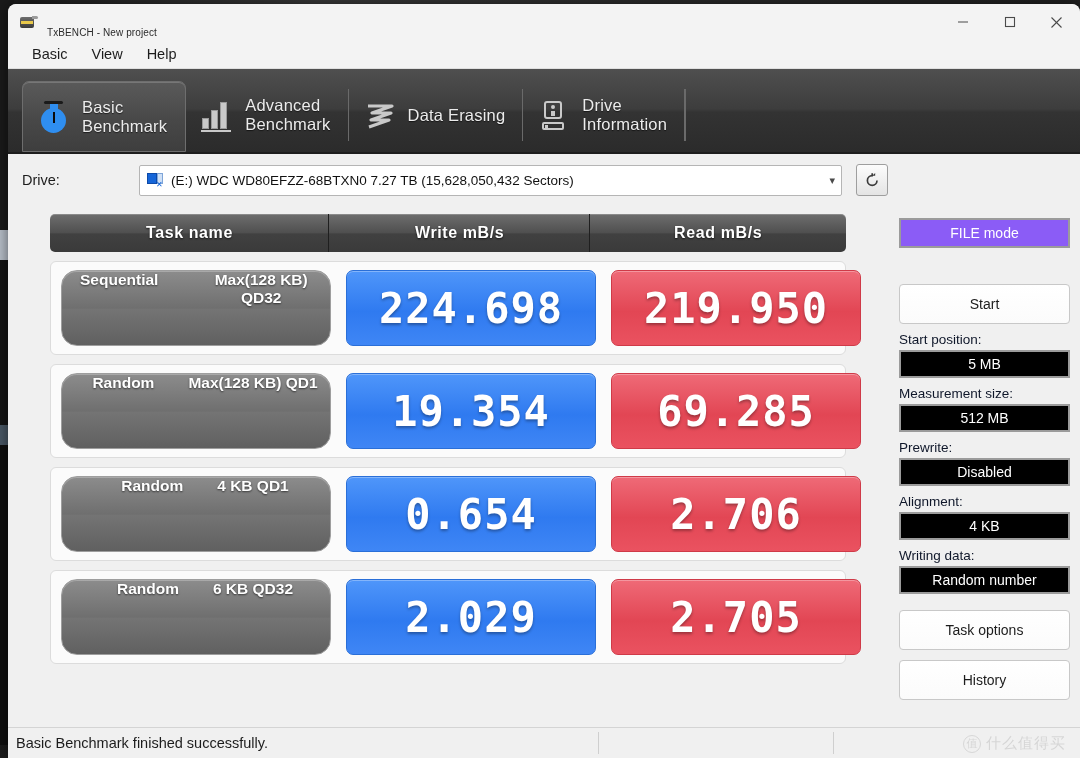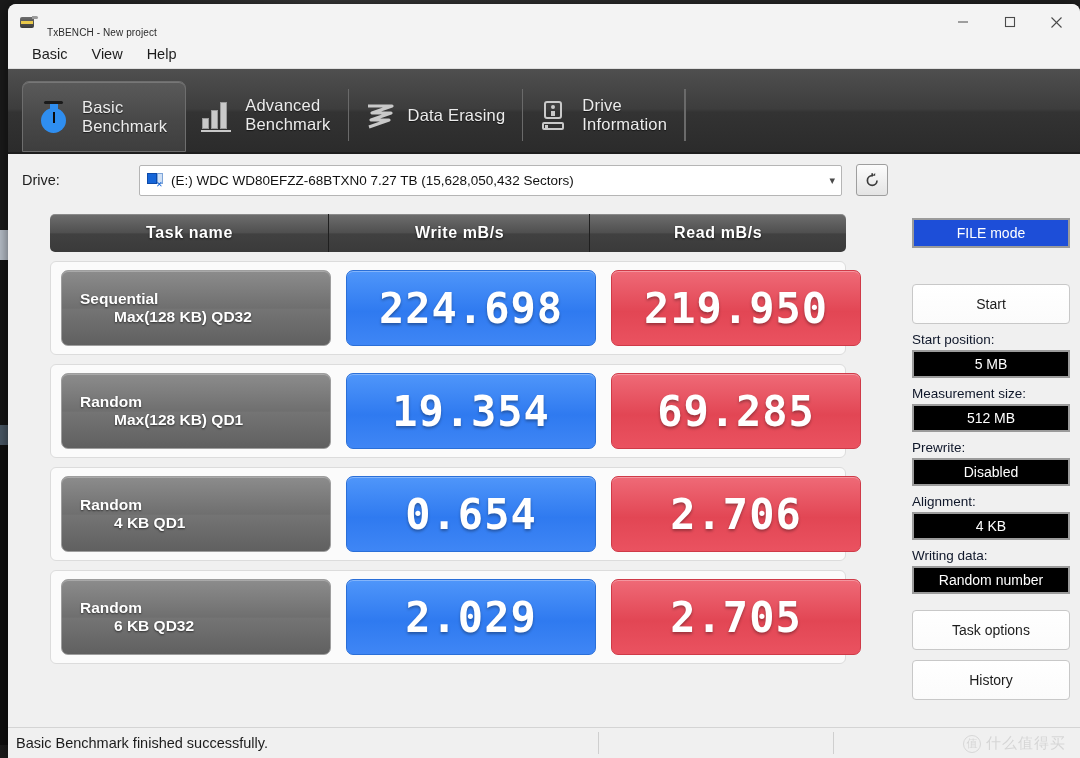--- a/index.html
+++ b/index.html
@@ -182,21 +182,21 @@
   #drive-text { flex:1 1 auto; white-space:nowrap; overflow:hidden; }
   #drive-caret { color:#4a4a4a; font-size:11px; margin-left:8px; }
   #refresh-btn {
     width:32px; height:32px; margin-left:14px; flex:0 0 32px;
     background: linear-gradient(#fcfcfc,#e4e4e4);
     border:1px solid #9e9e9e; border-radius:3px;
     display:flex; align-items:center; justify-content:center;
   }
 
   
-  #main { flex:1 1 auto; display:flex; padding: 0 0 0 0; gap: 13px; }
+  #main { flex:1 1 auto; display:flex; padding: 0 0 0 0; }
   #left { width: 880px; flex:0 0 880px; padding: 8px 0 0 42px; }
   #right { flex:1 1 auto; padding: 12px 10px 0 11px; }
 
   
   #res-header {
     height: 38px; margin-right: 42px;
     background: linear-gradient(#6e6e6e,#4f4f4f 50%,#414141 52%,#3a3a3a);
     border-radius: 5px;
     display: flex; align-items: center;
     box-shadow: inset 0 1px 0 rgba(255,255,255,.20);
@@ -216,24 +216,25 @@
 
   
   .res-row {
     margin: 9px 42px 0 0;
     background:#fbfbfb; border:1px solid #dcdcdc; border-radius:6px;
     padding: 8px 10px; display:flex; align-items:center;
   }
   .task-box {
     width: 270px; height: 76px; flex:0 0 270px;
     background: linear-gradient(#8c8c8c,#6f6f6f 50%,#747474 52%,#606060);
-    border:1px solid #9e9e9e; border-radius:7px;
+    border:1px solid #9e9e9e; border-radius:16px;
     box-shadow: inset 0 1px 0 rgba(255,255,255,.25);
-    display:flex; flex-direction:column; justify-content:center;
+    display:flex; flex-direction:row; justify-content:center;
     padding-left: 18px;
+    text-align: center;
   }
   .task-l1 { color:#fff; font-size:15.5px; font-weight:bold; text-shadow:0 1px 2px rgba(0,0,0,.6); }
   .task-l2 { color:#fff; font-size:15.5px; font-weight:bold; text-shadow:0 1px 2px rgba(0,0,0,.6);padding-left:34px; }
   .val-box {
     height: 76px; flex:0 0 250px; margin-left: 15px;
     border-radius: 7px;
     display:flex; align-items:center; justify-content:center;
     box-shadow: inset 0 1px 0 rgba(255,255,255,.30);
   }
   .val-box.read  { background: linear-gradient(#4f96fa,#2f7af0 55%,#3f86f5); border:1px solid #2a6fd8; }
@@ -241,21 +242,21 @@
   .val-text {
     color:#fff; font-size:42px; font-weight:bold;
     font-family: "DejaVu Sans Mono", monospace;
     letter-spacing: 1px;
     text-shadow: 0 2px 3px rgba(0,0,0,.32);
   }
 
   
   .mode-btn {
     height: 30px; width: 100%;
-    background:#1d4ed8; color:#fff; font-size:14px;
+    background:#8b5cf6; color:#fff; font-size:14px;
     border:2px solid #9b9b9b;
     display:flex; align-items:center; justify-content:center;
     margin-bottom: 36px;
   }
   .lite-btn {
     height: 40px; width: 100%;
     background: linear-gradient(#ffffff,#fbfbfb);
     border:1px solid #c8c8c8; border-radius:4px;
     color:#1c1c1c; font-size:14px;
     display:flex; align-items:center; justify-content:center;

